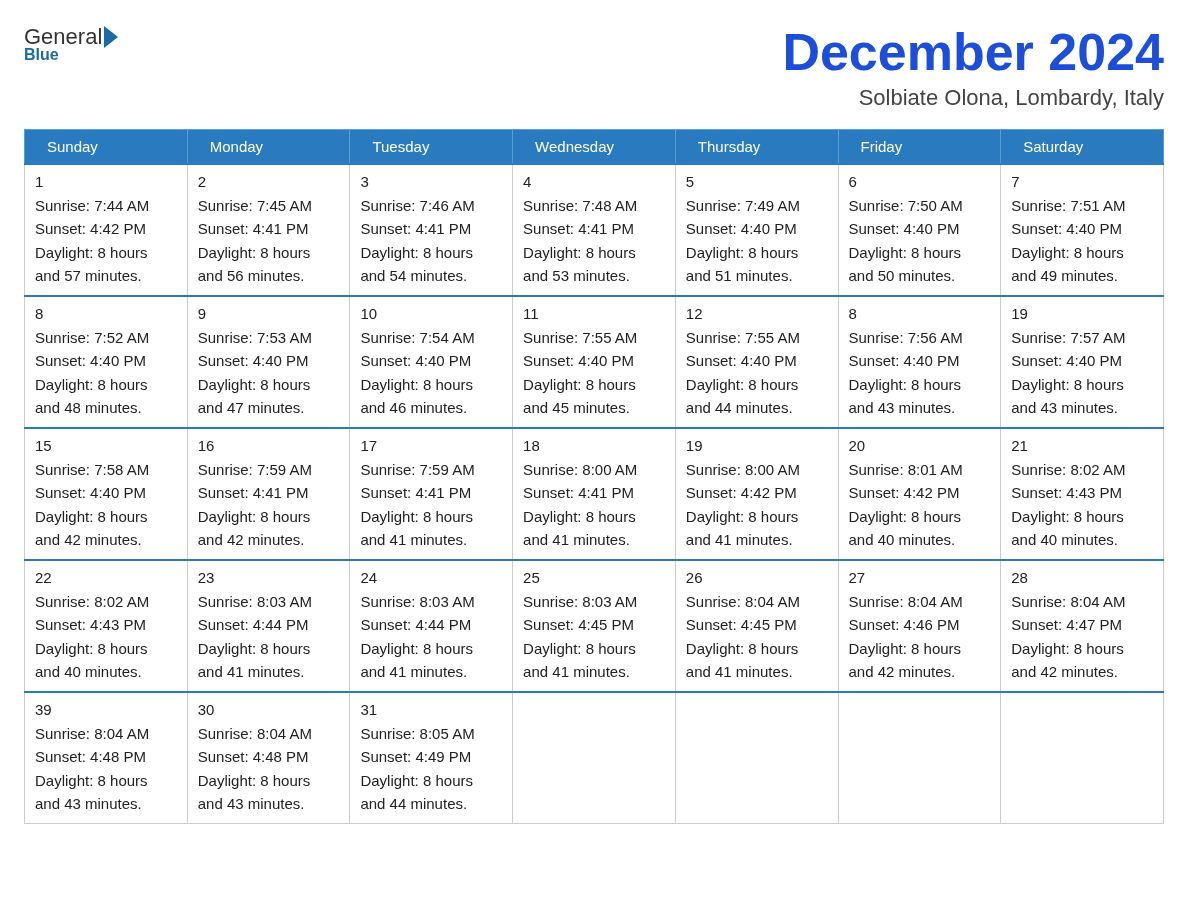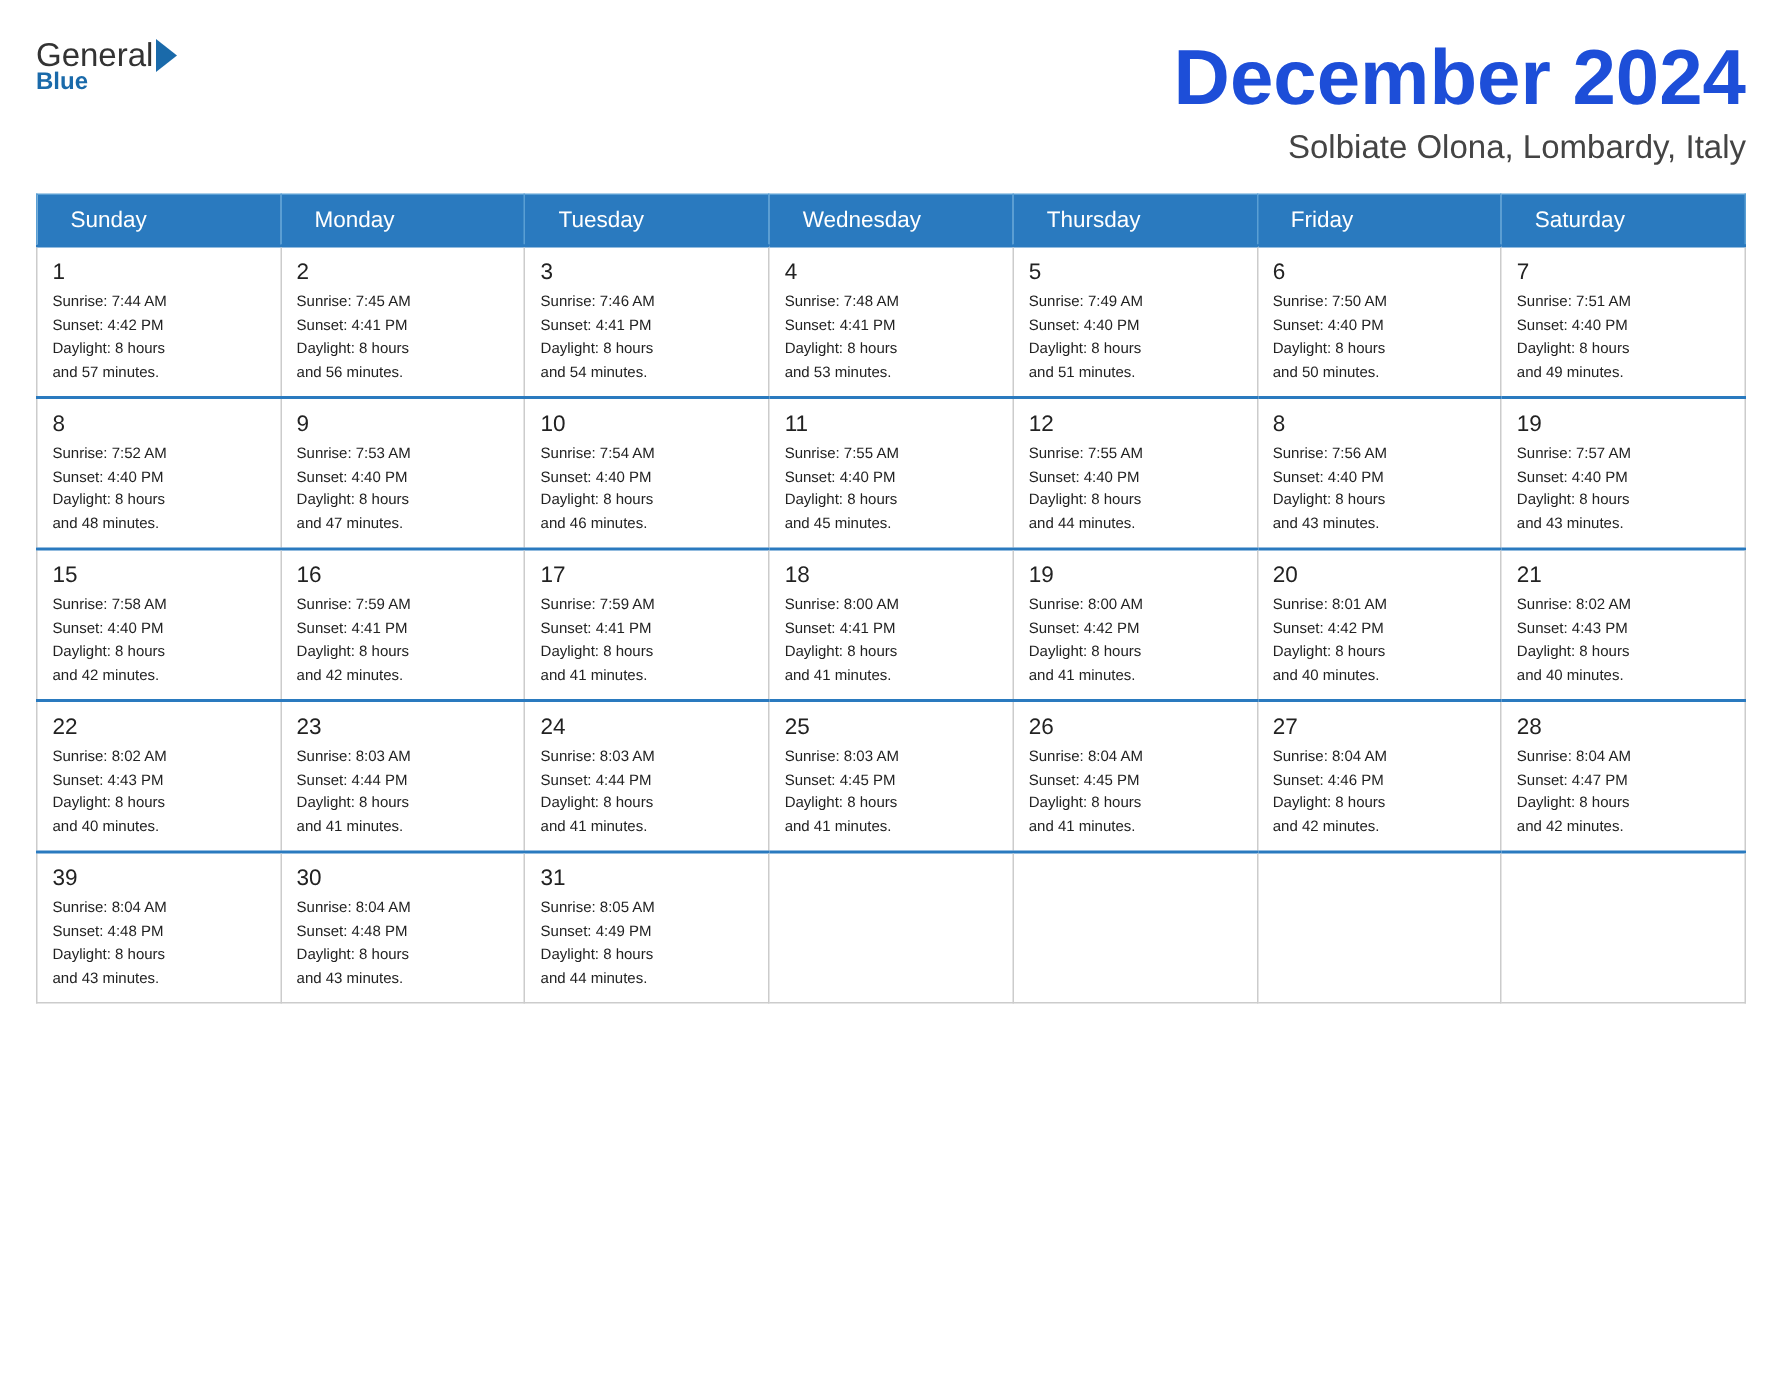--- a/index.html
+++ b/index.html
@@ -79,21 +79,21 @@
       min-height: 100px;
       border-top: 2px solid #2a7abf;
     }
     .day-number {
       font-size: 15px;
       font-weight: normal;
       display: block;
       margin-bottom: 4px;
     }
     .day-info {
-      font-size: 10px;
+      font-size: 15px;
       line-height: 1.55;
       color: #222;
     }
     .empty-cell {
       background: #fff;
       border-top: 2px solid #2a7abf;
     }
     tr.week-row td {
       border-top: 2px solid #2a7abf;
     }

